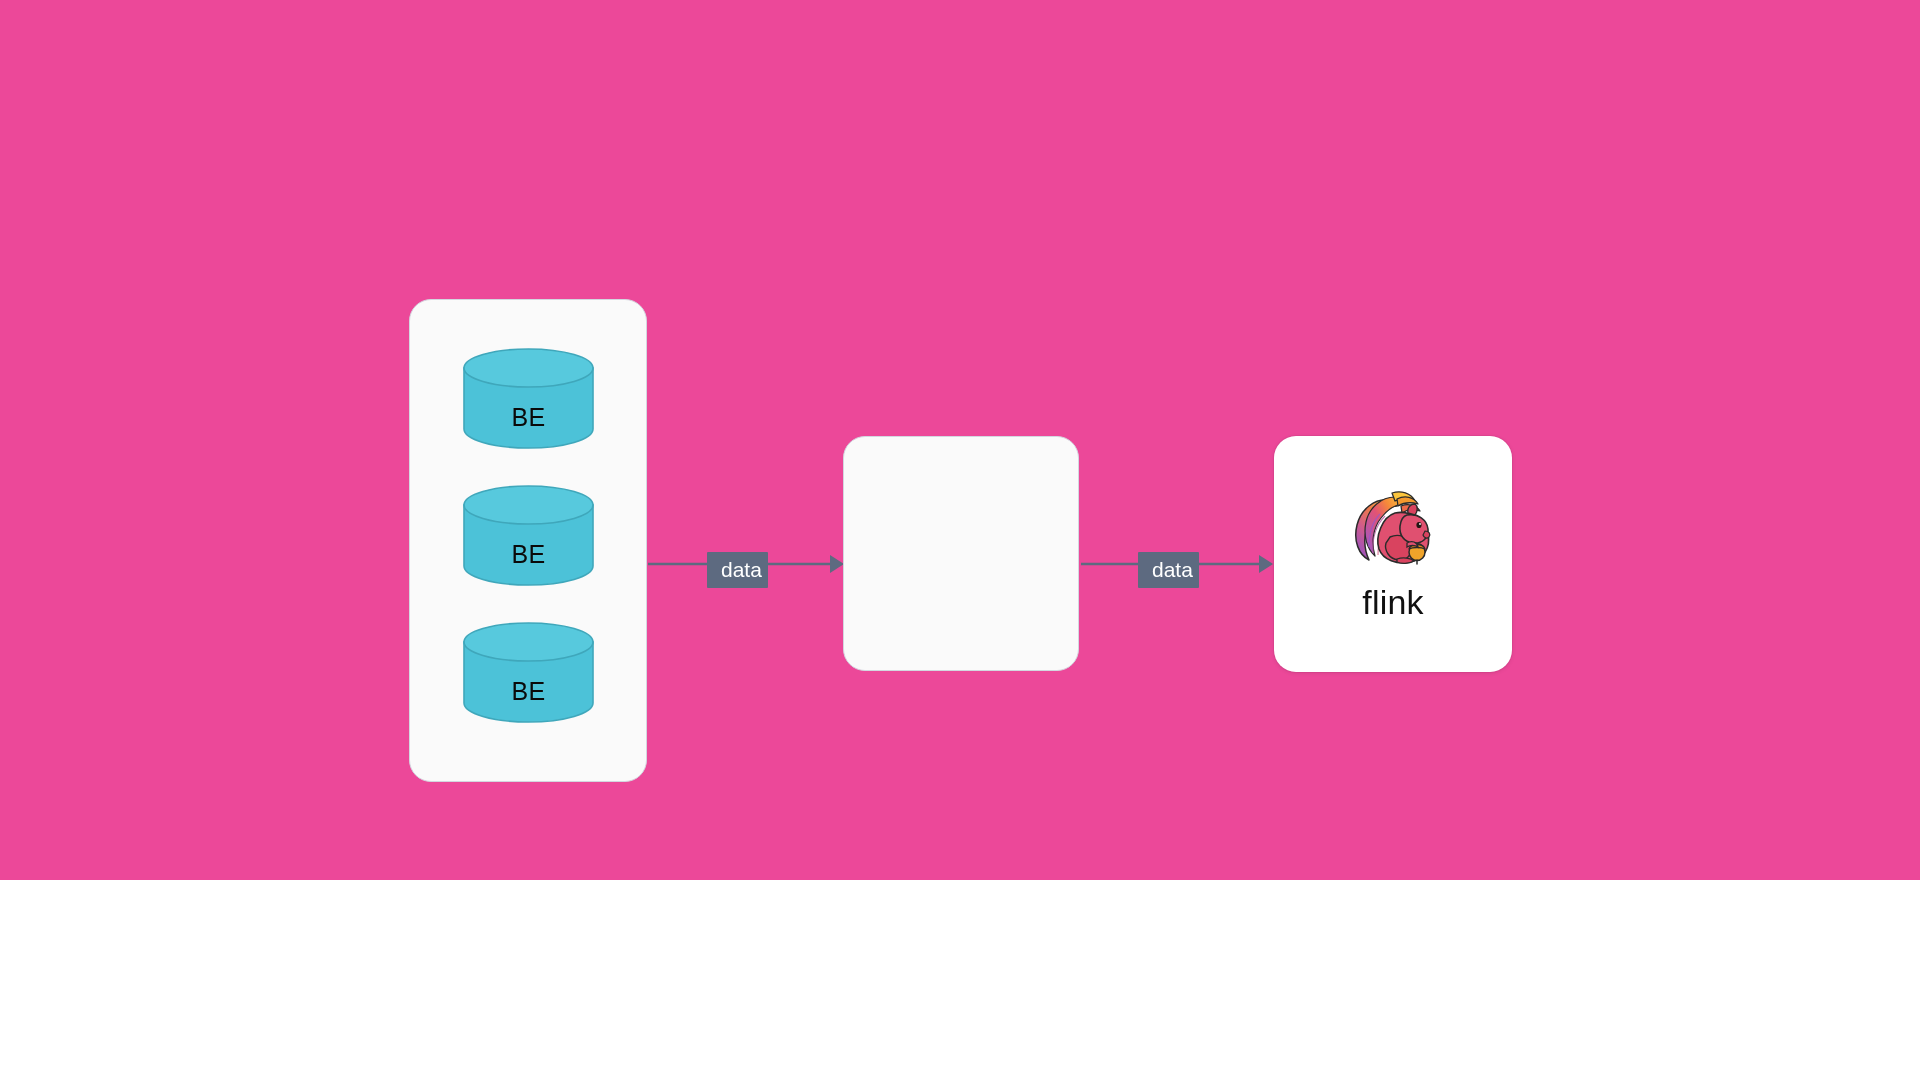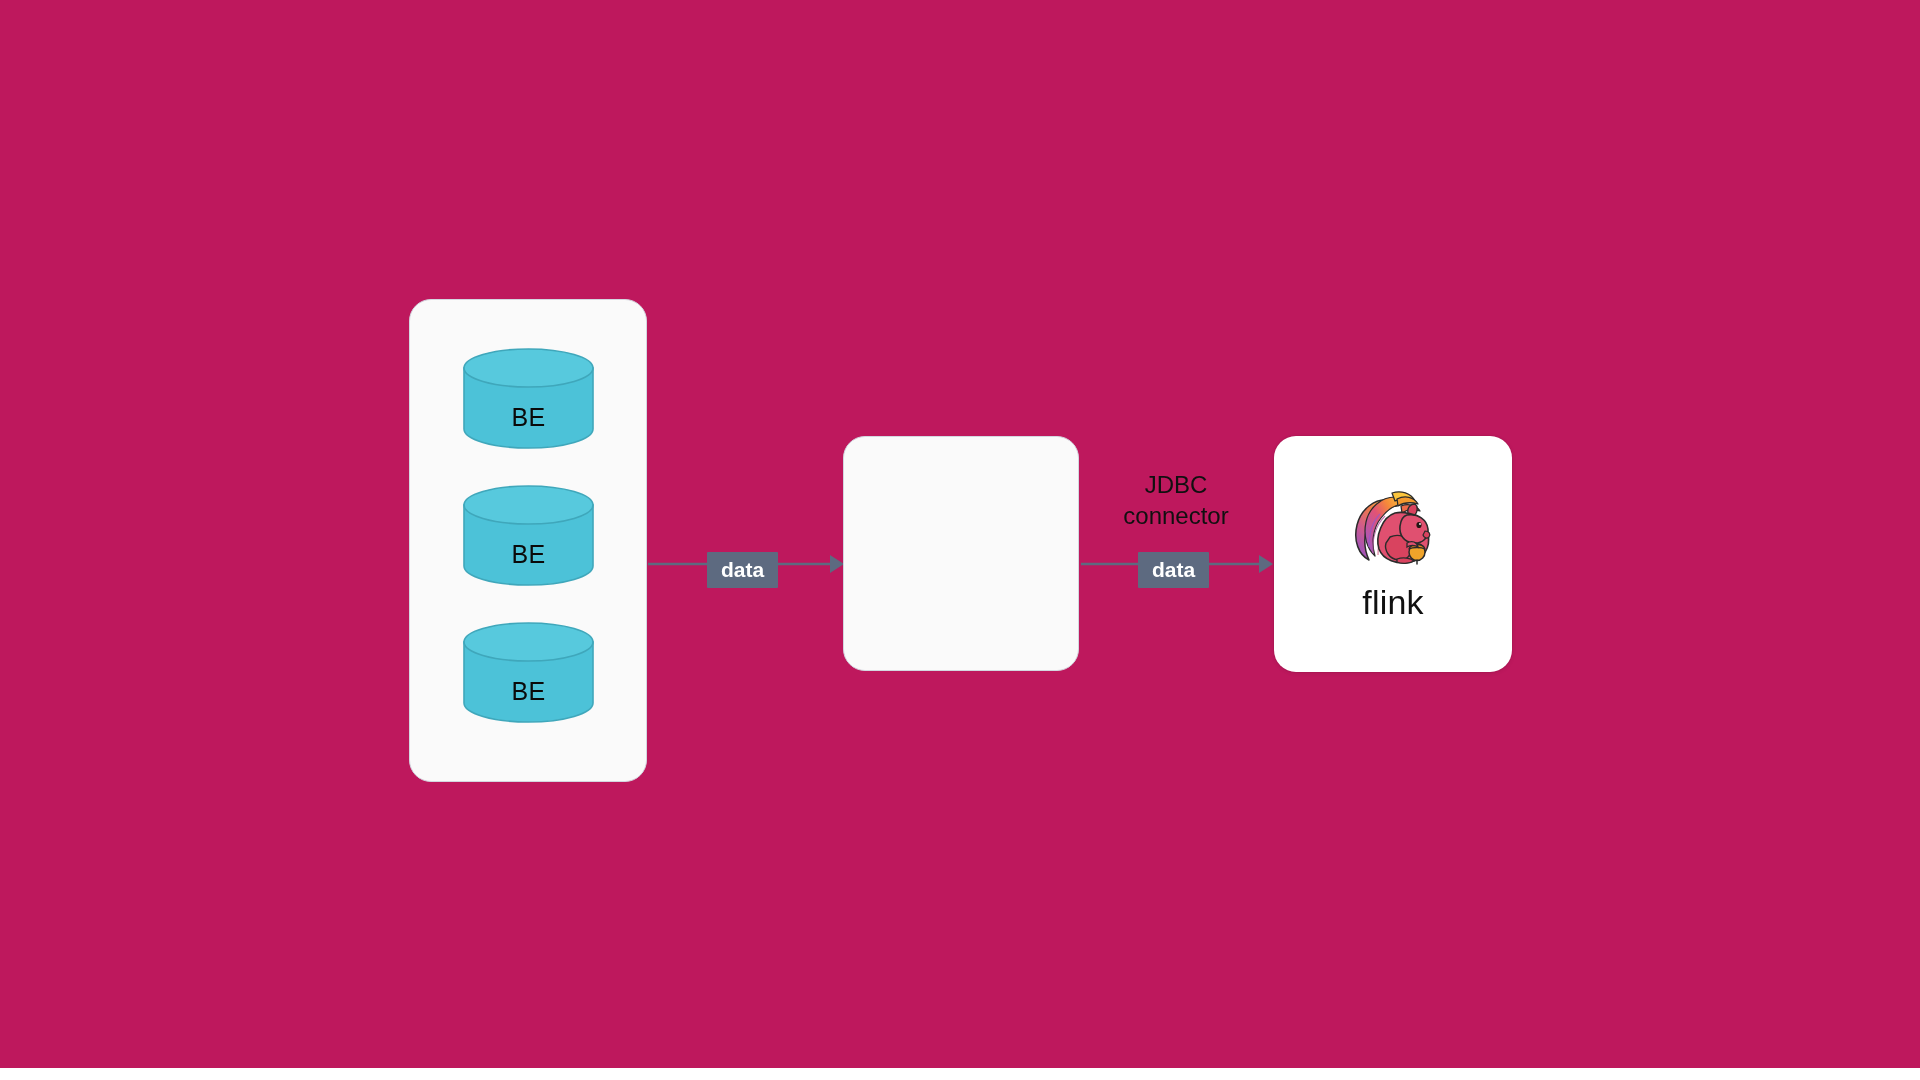--- a/index.html
+++ b/index.html
@@ -8,22 +8,22 @@
     width: 1920px;
     height: 1080px;
     background: #ffffff;
     font-family: "Liberation Sans", sans-serif;
     overflow: hidden;
   }
 
   #canvas {
     position: relative;
     width: 1920px;
-    height: 1068px;
-    background: #be185d;
+    height: 880px;
+    background: #ec4899;
   }
 
   
   .group-box {
     position: absolute;
     background: #fafafa;
     border: 1.6px solid #d3d7e0;
     border-radius: 22px;
     box-sizing: border-box;
   }
@@ -63,22 +63,22 @@
     position: absolute;
   }
   .connector svg { display: block; overflow: visible; }
 
   .edge-badge {
     position: absolute;
     background: #5d6a80;
     color: #ffffff;
     border-radius: 1px;
     font-size: 21px;
-    font-weight: 700;
-    padding: 7px 14px 8px 14px;
+    font-weight: 400;
+    padding: 7px 6px 8px 14px;
     line-height: 1;
     white-space: nowrap;
     font-family: "Liberation Sans", sans-serif;
   }
 
   .edge-caption {
     position: absolute;
     text-align: center;
     font-size: 24px;
     line-height: 1.28;
@@ -147,22 +147,20 @@
   </div>
 
 
   <div class="connector" style="left:1081px; top:552px; width:192px; height:24px;">
     <svg width="192" height="24" viewBox="0 0 192 24" aria-hidden="true">
       <line x1="0" y1="12" x2="178" y2="12" stroke="#5d6a80" stroke-width="2.6"></line>
       <polygon points="178,3 192,12 178,21" fill="#5d6a80"></polygon>
     </svg>
   </div>
   <div class="edge-badge" style="left:1138px; top:552px;">data</div>
-  <div class="edge-caption" style="left:1086px; top:470px; width:180px;">JDBC
-connector</div>
 
   <div class="plain-card" style="left:1274px; top:436px; width:238px; height:236px;">
     <div class="flink-logo">
       <svg viewBox="0 0 96 84" width="96" height="84" aria-hidden="true">
         <defs>
           <linearGradient id="tailGrad" x1="0" y1="1" x2="1" y2="0">
             <stop offset="0%" stop-color="#9b59d0"></stop>
             <stop offset="28%" stop-color="#c0559f"></stop>
             <stop offset="52%" stop-color="#e25374"></stop>
             <stop offset="74%" stop-color="#f5883a"></stop>

